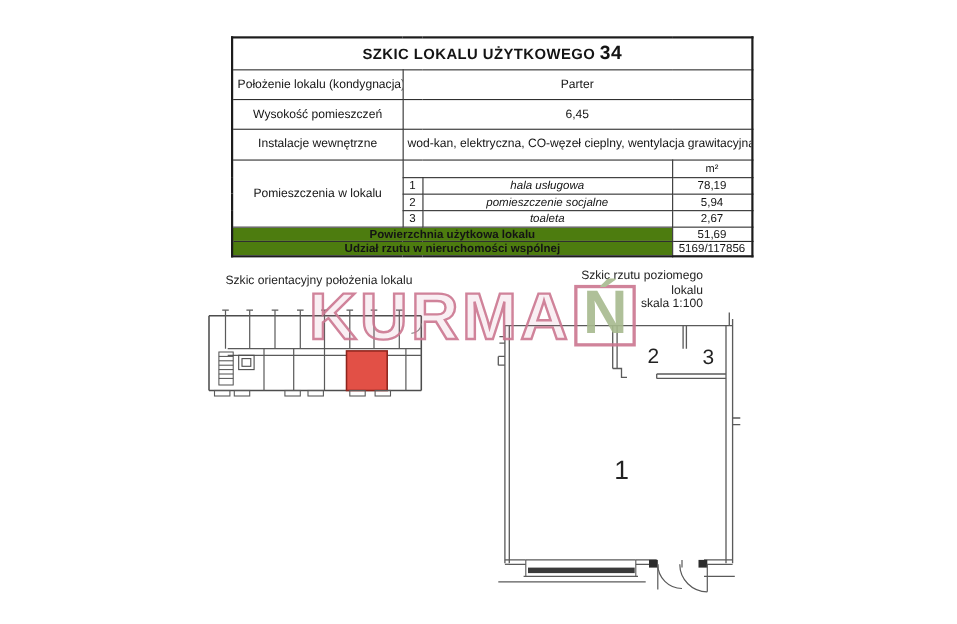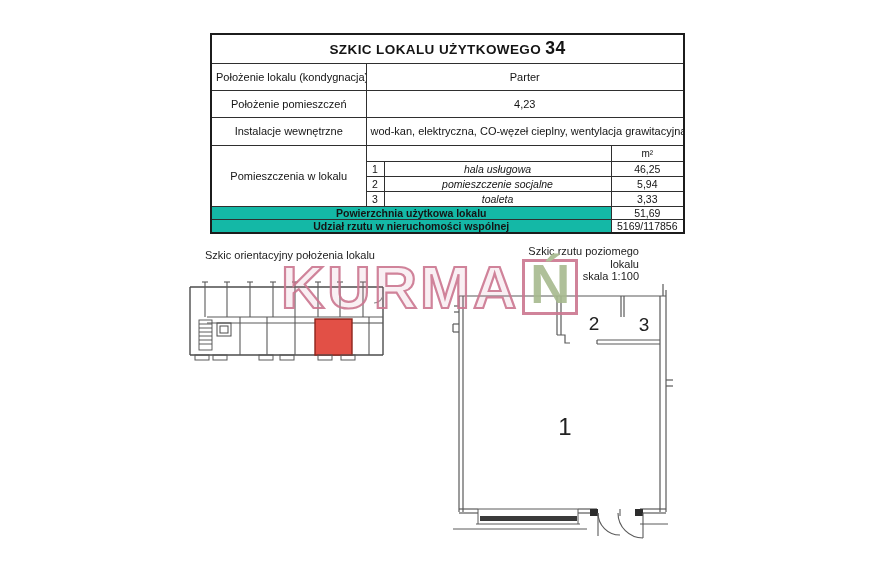--- a/index.html
+++ b/index.html
@@ -14,21 +14,21 @@
     font-size:11px;color:#141414;border:2px solid #1c1c1c;
   }
   table.doc-table td{
     border:1px solid #2f2f2f;padding:0 4px;text-align:center;
     vertical-align:middle;overflow:hidden;white-space:nowrap;
   }
   td.title-cell{font-size:13.5px;font-weight:700;letter-spacing:.4px;border-bottom:2px solid #1c1c1c;}
   td.title-cell .big-num{font-size:17.5px;font-weight:800;}
   td.sub{font-size:10.5px;}
   td.tl{text-align:left;font-style:italic;}
-  td.shade{background:#14b8a6;font-weight:700;text-align:left;font-size:10.5px;}
+  td.shade{background:#4d7c0f;font-weight:700;text-align:left;font-size:10.5px;}
   td.bold{font-weight:400;font-size:10.5px;}
   td.unit{font-size:10px;}
   
   .caption{position:absolute;font-size:11px;color:#222;z-index:2;}
   #cap-left{left:205px;top:249px;}
   #cap-right{left:497px;top:245px;width:142px;text-align:right;line-height:12.5px;}
   
   .wm{position:absolute;z-index:6;pointer-events:none;white-space:nowrap;}
   #wm-line1{left:286px;top:237px;font-size:23px;font-weight:700;letter-spacing:1px;color:#a7ba8e;opacity:.92;}
   #wm-line2{left:281px;top:259px;height:58px;display:flex;align-items:center;opacity:.9;}
@@ -65,46 +65,46 @@
       <td class="title-cell" colspan="4">
         <span>SZKIC LOKALU UŻYTKOWEGO</span>
         <span class="big-num">34</span>
       </td>
     </tr>
     <tr style="height:27px">
       <td>Położenie lokalu (kondygnacja)</td>
       <td colspan="3">Parter</td>
     </tr>
     <tr style="height:27px">
-      <td>Położenie pomieszczeń</td>
-      <td colspan="3">4,23</td>
+      <td>Wysokość pomieszczeń</td>
+      <td colspan="3">6,45</td>
     </tr>
     <tr style="height:28px">
       <td>Instalacje wewnętrzne</td>
       <td colspan="3">wod-kan, elektryczna, CO-węzeł cieplny, wentylacja grawitacyjna</td>
     </tr>
     <tr style="height:16px">
       <td rowspan="4">Pomieszczenia w lokalu</td>
       <td colspan="2"></td>
       <td class="unit">m²</td>
     </tr>
     <tr style="height:15px">
       <td class="sub">1</td>
       <td class="sub tl">hala usługowa</td>
-      <td class="sub">46,25</td>
+      <td class="sub">78,19</td>
     </tr>
     <tr style="height:15px">
       <td class="sub">2</td>
       <td class="sub tl">pomieszczenie socjalne</td>
       <td class="sub">5,94</td>
     </tr>
     <tr style="height:15px">
       <td class="sub">3</td>
       <td class="sub tl">toaleta</td>
-      <td class="sub">3,33</td>
+      <td class="sub">2,67</td>
     </tr>
     <tr style="height:13px">
       <td class="shade" colspan="3">Powierzchnia użytkowa lokalu</td>
       <td class="bold">51,69</td>
     </tr>
     <tr style="height:13px">
       <td class="shade" colspan="3">Udział rzutu w nieruchomości wspólnej</td>
       <td class="bold">5169/117856</td>
     </tr>
   </tbody>

